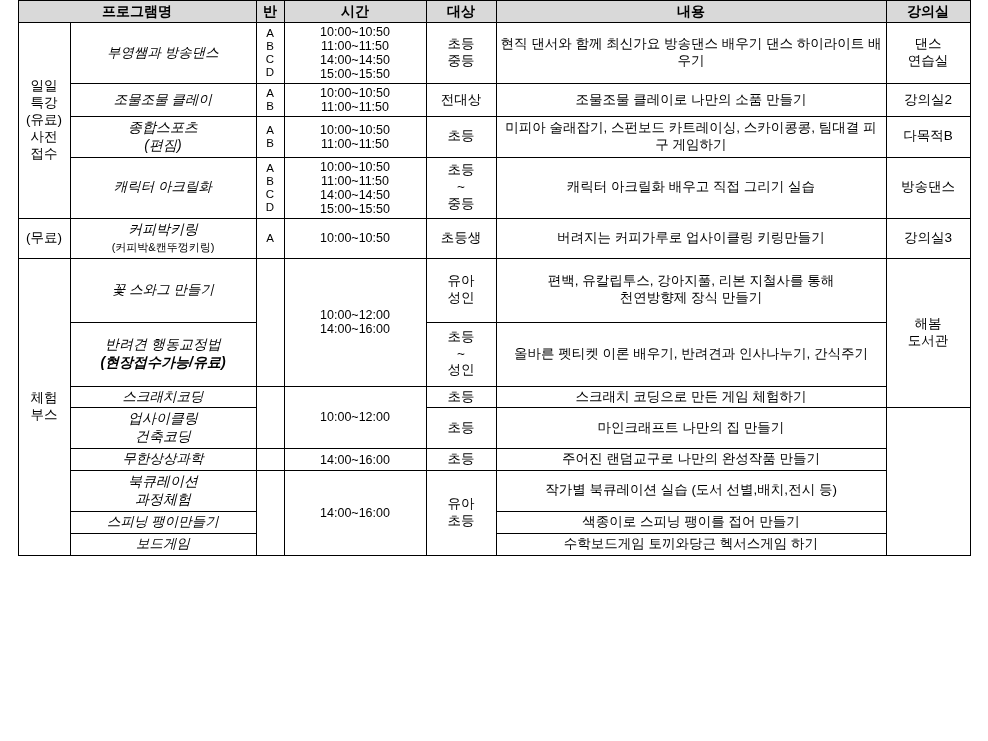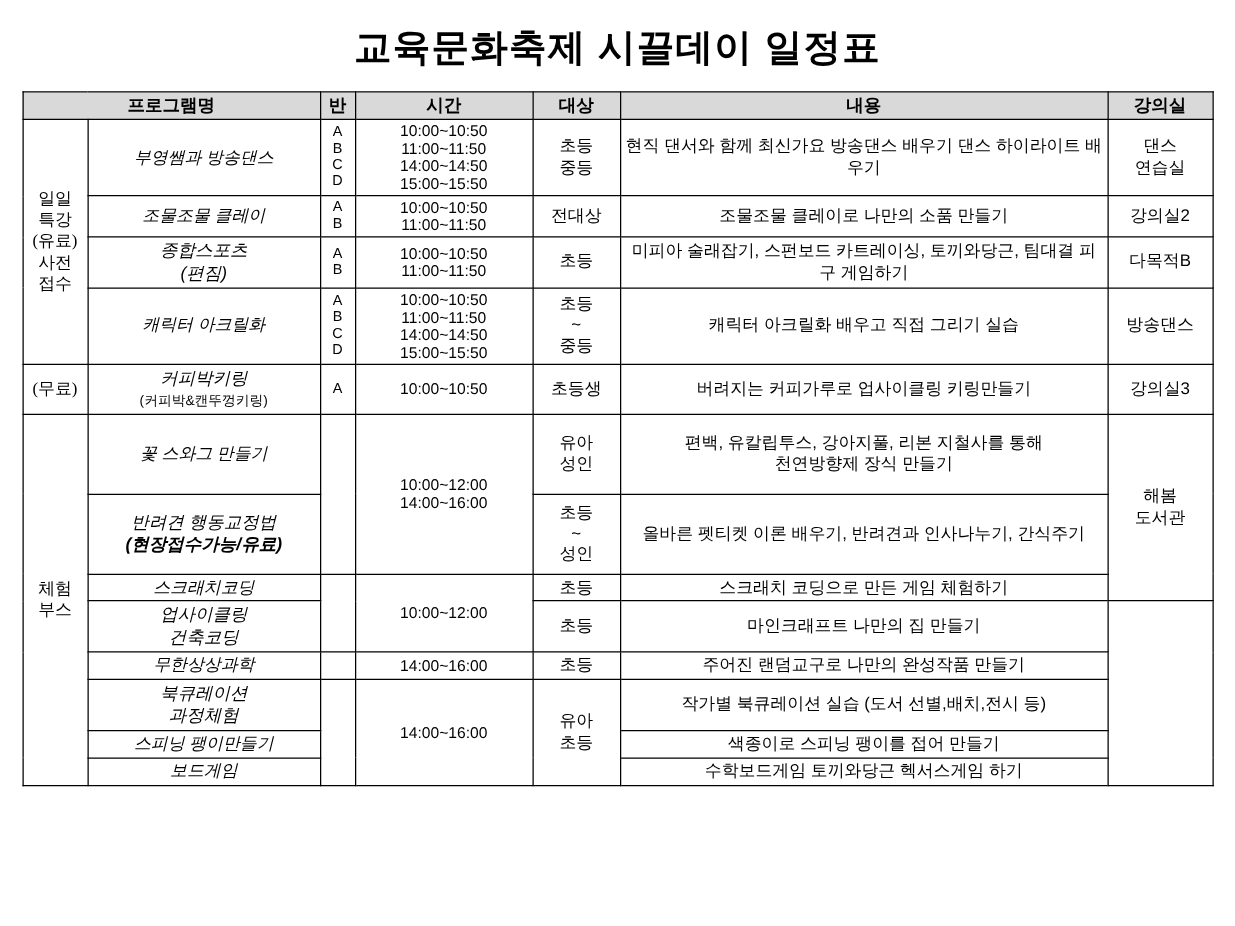--- a/index.html
+++ b/index.html
@@ -72,21 +72,20 @@
     display: block;
     font-size: 11.5px;
     line-height: 1.12;
     text-align: center;
     font-family: "Liberation Sans", sans-serif;
   }
   .time-list { font-size: 12.5px; }
   .group-cell {
     font-size: 14px;
     line-height: 1.45;
-    font-family: Liberation Serif, serif;
   }
   .prog-main {
     font-size: 14px;
     font-style: italic;
   }
   .prog-sub {
     font-size: 11px;
   }
   .bold { font-weight: bold; margin-top: 40px; }
   .row-h-tall { height: 64px; }
@@ -94,21 +93,20 @@
     text-align: left;
     padding-left: 10px;
     line-height: 1.45;
   }
 </style>
 </head>
 <body>
 
 <div id="page">
 
-  <div id="doc-title">교육문화축제 시끌데이 일정표</div>
 
   <table class="schedule">
     <colgroup>
       <col class="c-group">
       <col class="c-prog">
       <col class="c-ban">
       <col class="c-time">
       <col class="c-target">
       <col class="c-content">
       <col class="c-room">
@@ -179,21 +177,21 @@
         </td>
         <td>
           <span class="ban-list">A</span>
           <span class="ban-list">B</span>
         </td>
         <td>
           <span class="time-list">10:00~10:50</span>
           <span class="time-list">11:00~11:50</span>
         </td>
         <td>초등</td>
-        <td class="cell-left content-multiline">미피아 술래잡기, 스펀보드 카트레이싱, 토끼와당근, 팀대결 피구 게임하기</td>
+        <td class="cell-left content-multiline">미피아 술래잡기, 스펀보드 카트레이싱, 스카이콩콩, 팀대결 피구 게임하기</td>
         <td>다목적B</td>
       </tr>
 
       <tr>
         <td class="prog-main">캐릭터 아크릴화</td>
         <td>
           <span class="ban-list">A</span>
           <span class="ban-list">B</span>
           <span class="ban-list">C</span>
           <span class="ban-list">D</span>

